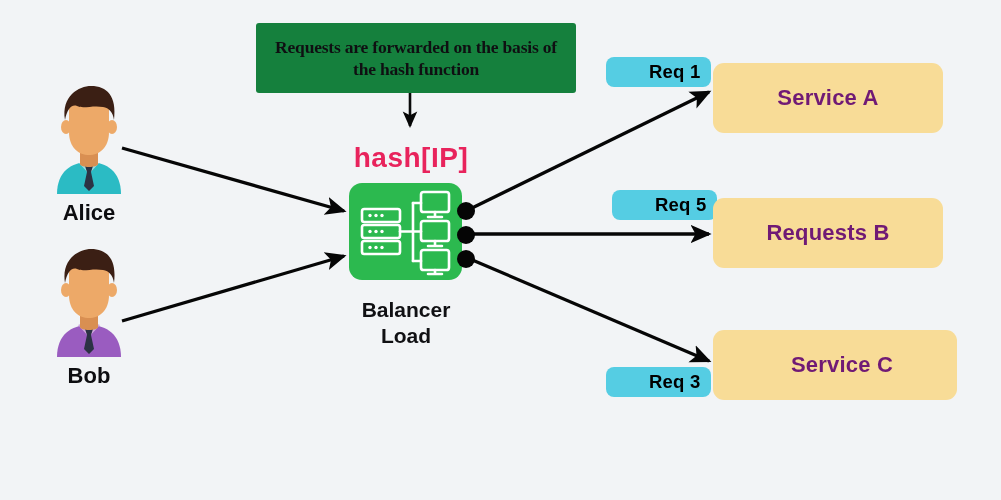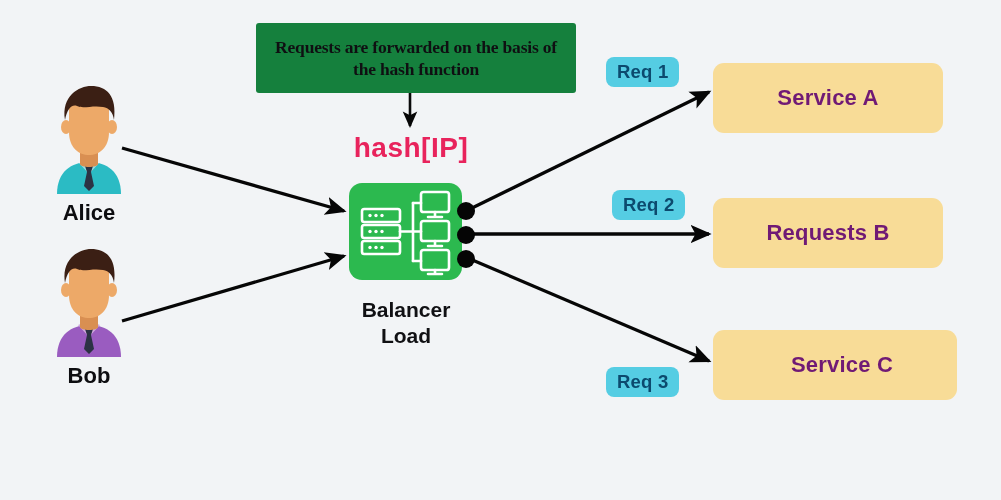--- a/index.html
+++ b/index.html
@@ -60,21 +60,21 @@
     font-weight: bold;
     color: #0f0f12;
     line-height: 1.27;
     letter-spacing: -0.2px;
   }
 
   
   .hash-label {
     position: absolute;
     left: 331px;
-    top: 132px;
+    top: 142px;
     width: 160px;
     text-align: center;
     font-size: 28px;
     font-weight: bold;
     color: #e8235c;
     letter-spacing: 0.5px;
     white-space: nowrap;
   }
 
   
@@ -168,23 +168,24 @@
     padding: 0 11px;
     background: #55cde3;
     border-radius: 8px;
     display: flex;
     align-items: center;
     justify-content: center;
   }
   .req-badge .rlabel {
     font-size: 18.5px;
     font-weight: bold;
-    color: #0c4a6e;
+    color: #000000;
     letter-spacing: 0.2px;
     white-space: nowrap;
+    margin-left: 32px;
   }
   #req-1 { left: 606px; top: 57px; }
   #req-2 { left: 612px; top: 190px; }
   #req-3 { left: 606px; top: 367px; }
 
   
   #footer {
     position: absolute;
     left: 0;
     top: 458px;
@@ -323,21 +324,21 @@
         <path d="M36 26 C36 12 76 12 76 26 L76 50 C76 66 66 73 56 73 C46 73 36 66 36 50 Z" fill="#eda968"></path>
         <path d="M32 38 C28 14 46 4 58 4 C74 4 84 14 81 38 C80 30 76 26 70 25 C60 23 50 27 44 24 C38 22 34 28 32 38 Z" fill="#3b1f14"></path>
       </svg>
       <div class="pname">Bob</div>
     </div>
 
     <div class="req-badge" id="req-1">
       <span class="rlabel">Req 1</span>
     </div>
     <div class="req-badge" id="req-2">
-      <span class="rlabel">Req 2</span>
+      <span class="rlabel">Req 5</span>
     </div>
     <div class="req-badge" id="req-3">
       <span class="rlabel">Req 3</span>
     </div>
 
     <div class="service" id="service-a">
       <span class="slabel">Service A</span>
     </div>
     <div class="service" id="service-b">
       <span class="slabel">Requests B</span>

